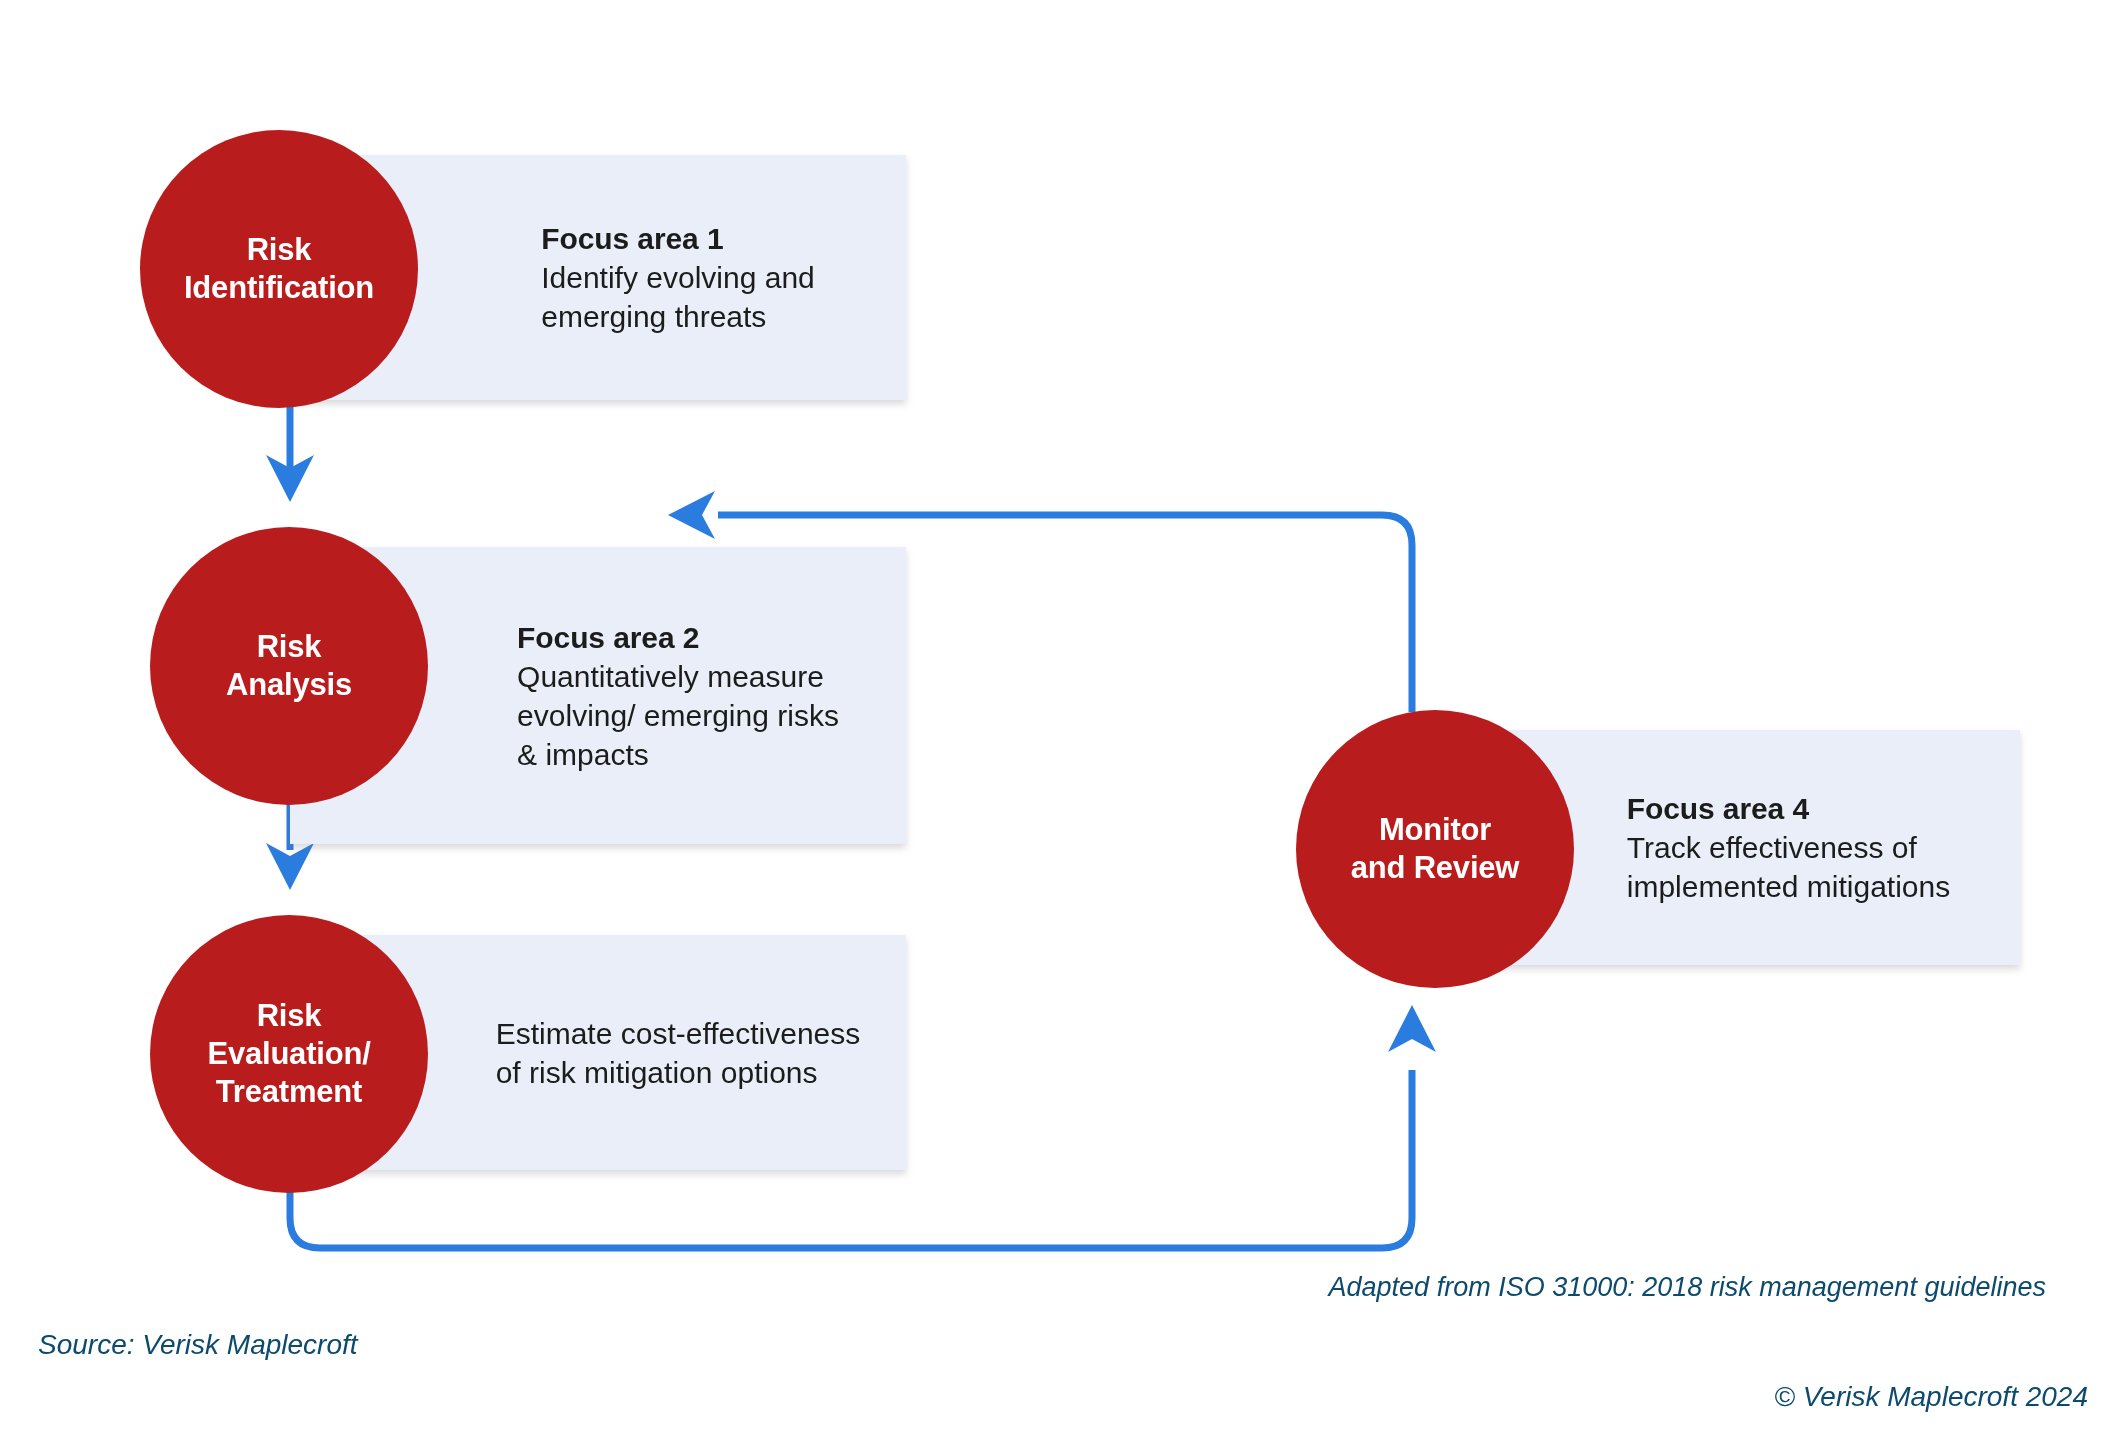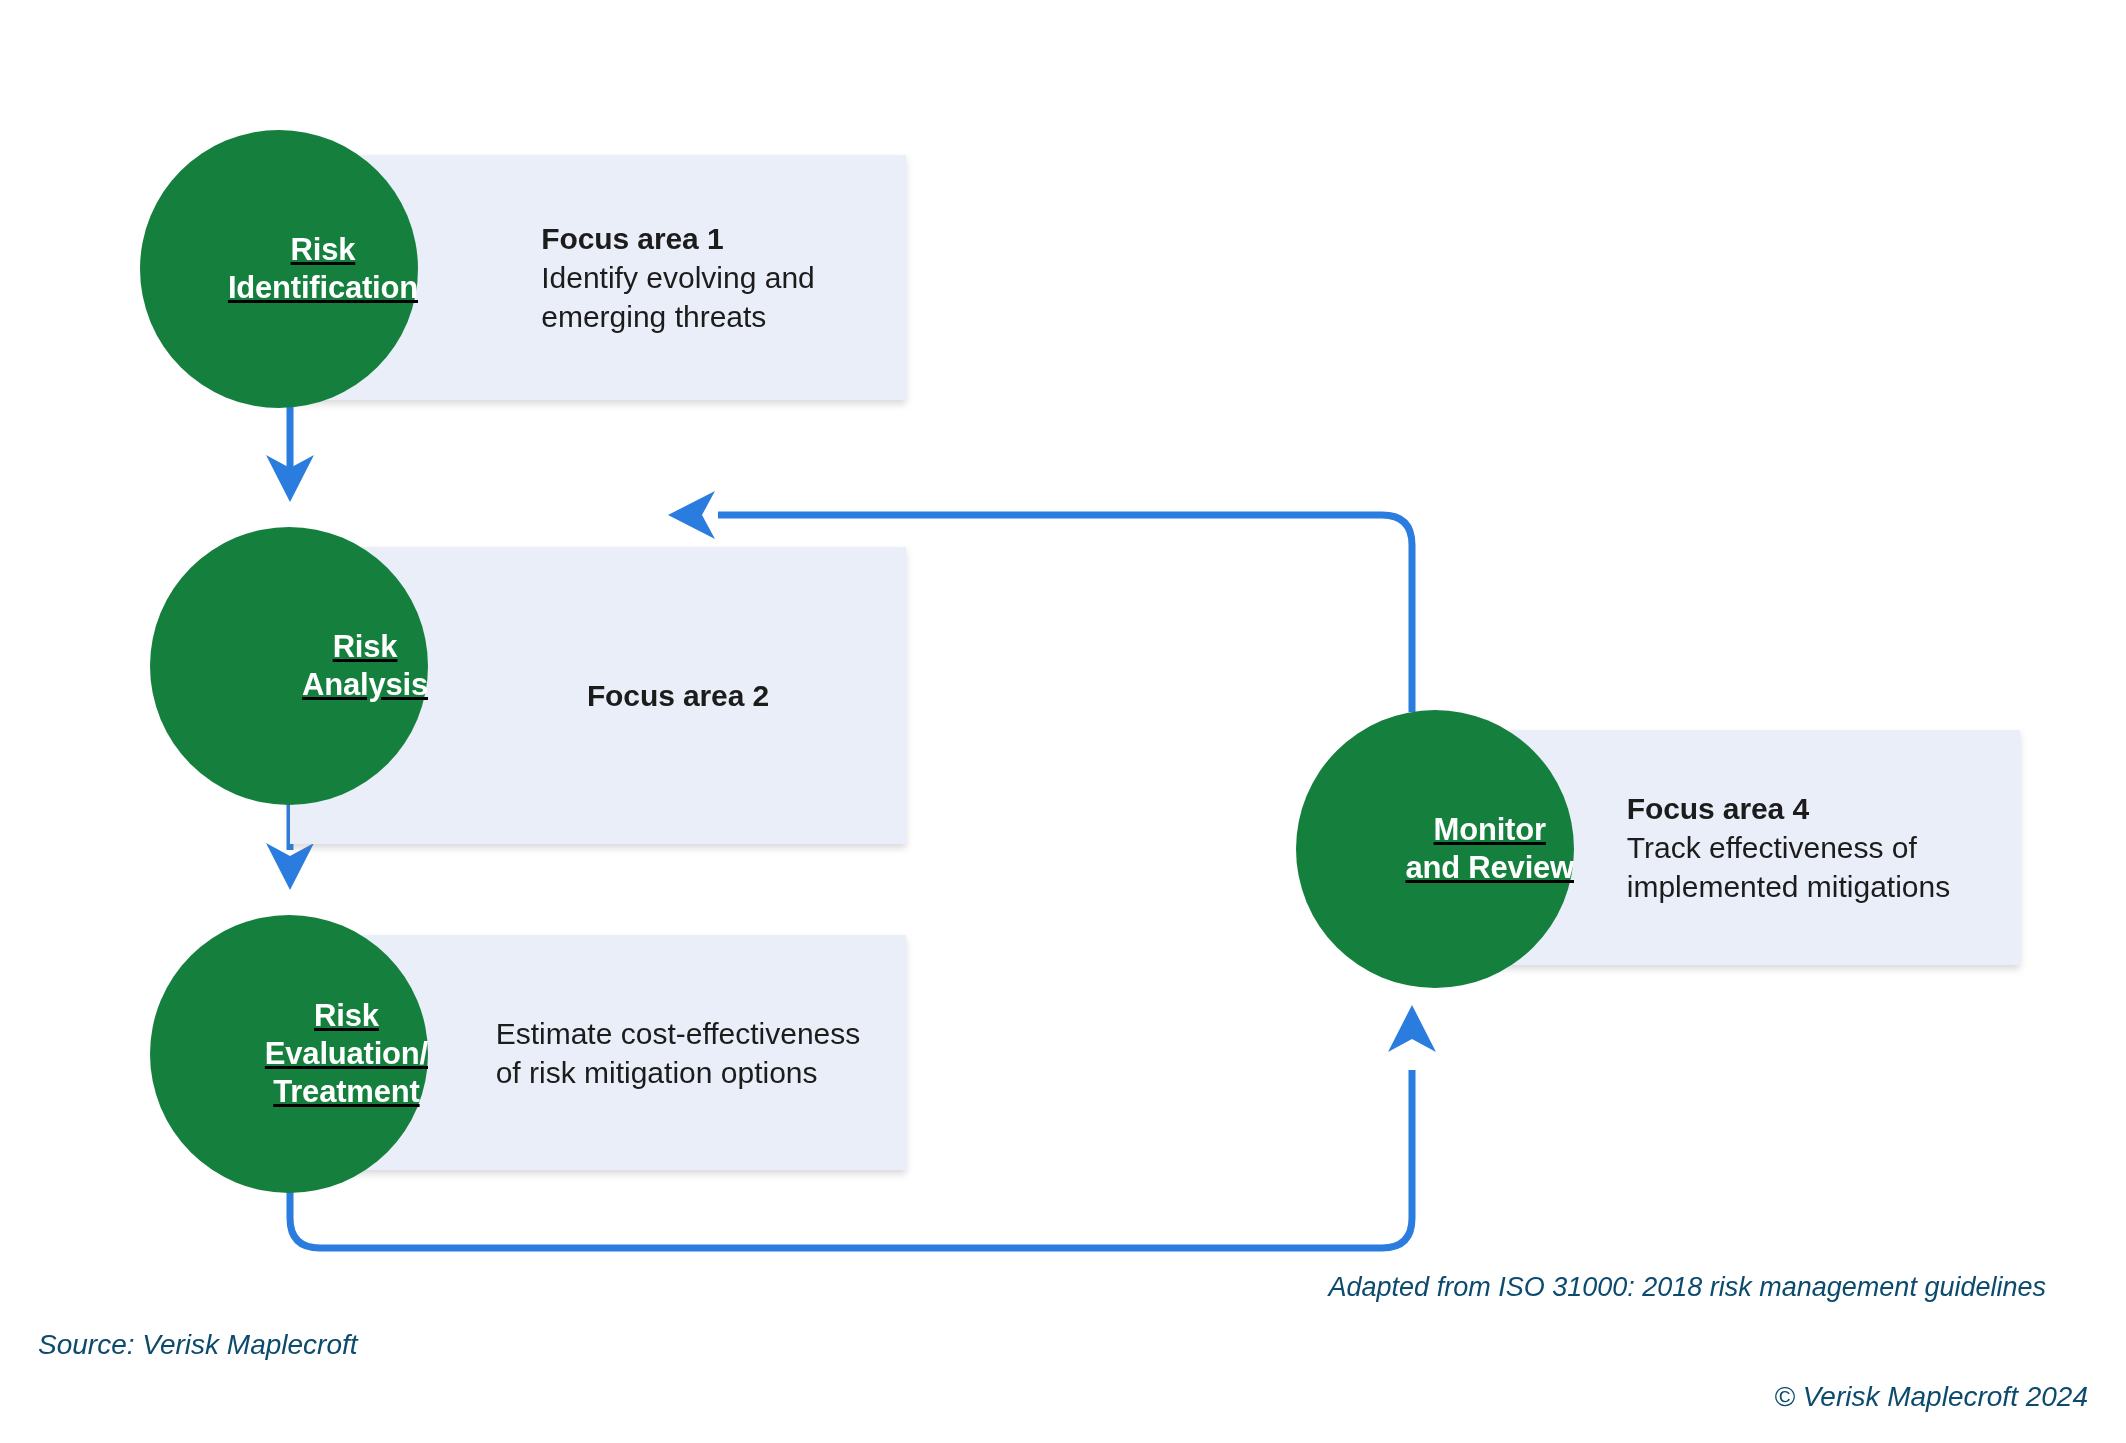--- a/index.html
+++ b/index.html
@@ -55,27 +55,26 @@
     font-weight: normal;
     color: #1c1c1c;
     line-height: 1.30;
     white-space: pre-line;
   }
 
   
   .node {
     position: absolute;
     border-radius: 50%;
-    background: #15803d;
+    background: #b91c1c;
     display: flex;
     align-items: center;
-    justify-content: flex-end;
+    justify-content: center;
     text-align: center;
     z-index: 5;
-    text-decoration: underline;
   }
   .node-label {
     color: #ffffff;
     font-weight: bold;
     font-size: 31px;
     line-height: 1.22;
     white-space: pre-line;
     letter-spacing: -0.2px;
   }
 
@@ -134,20 +133,23 @@
     <div class="card-inner" style="padding-left:160px;">
       <div class="card-title">Focus area 1</div>
       <div class="card-body">Identify evolving and
 emerging threats</div>
     </div>
   </div>
 
   <div class="card" style="left:290px; top:547px; width:616px; height:297px;">
     <div class="card-inner" style="padding-left:160px;">
       <div class="card-title">Focus area 2</div>
+      <div class="card-body">Quantitatively measure
+evolving/ emerging risks
+&amp; impacts</div>
     </div>
   </div>
 
   <div class="card" style="left:290px; top:935px; width:616px; height:235px;">
     <div class="card-inner" style="padding-left:160px;">
       <div class="card-body">Estimate cost-effectiveness
 of risk mitigation options</div>
     </div>
   </div>
 

